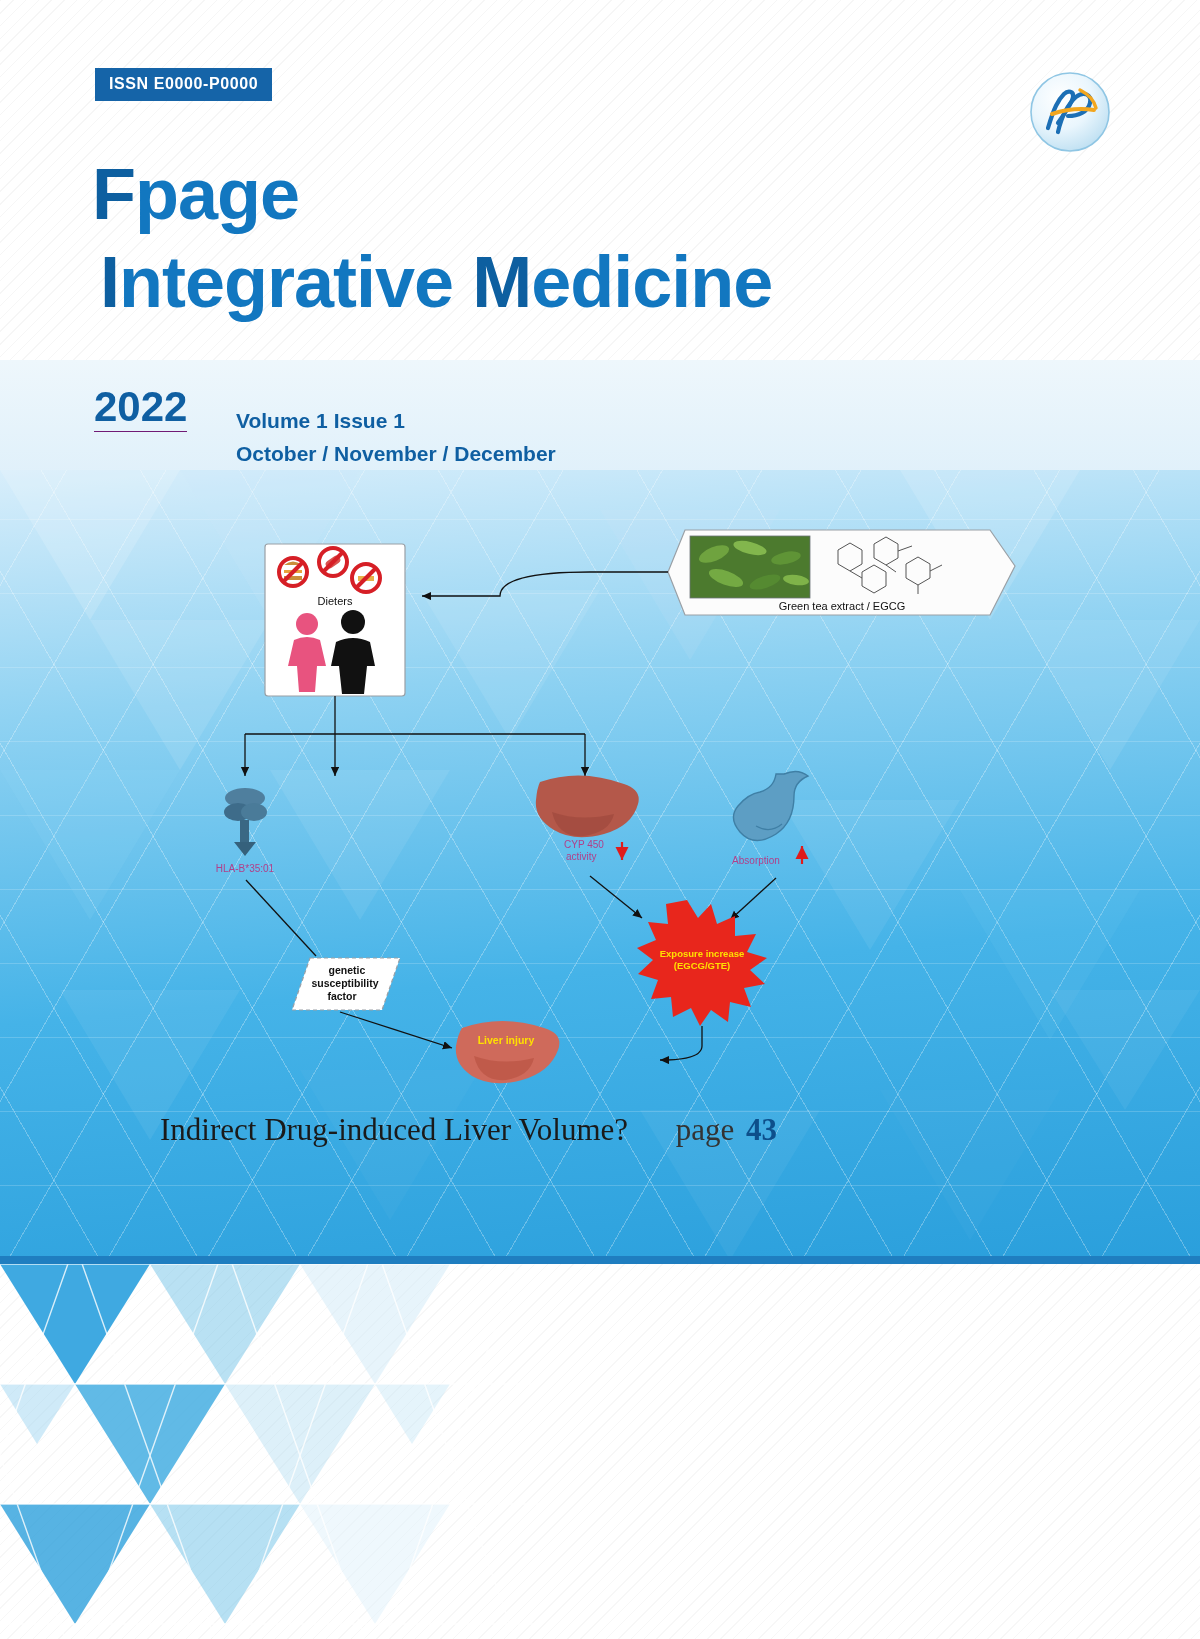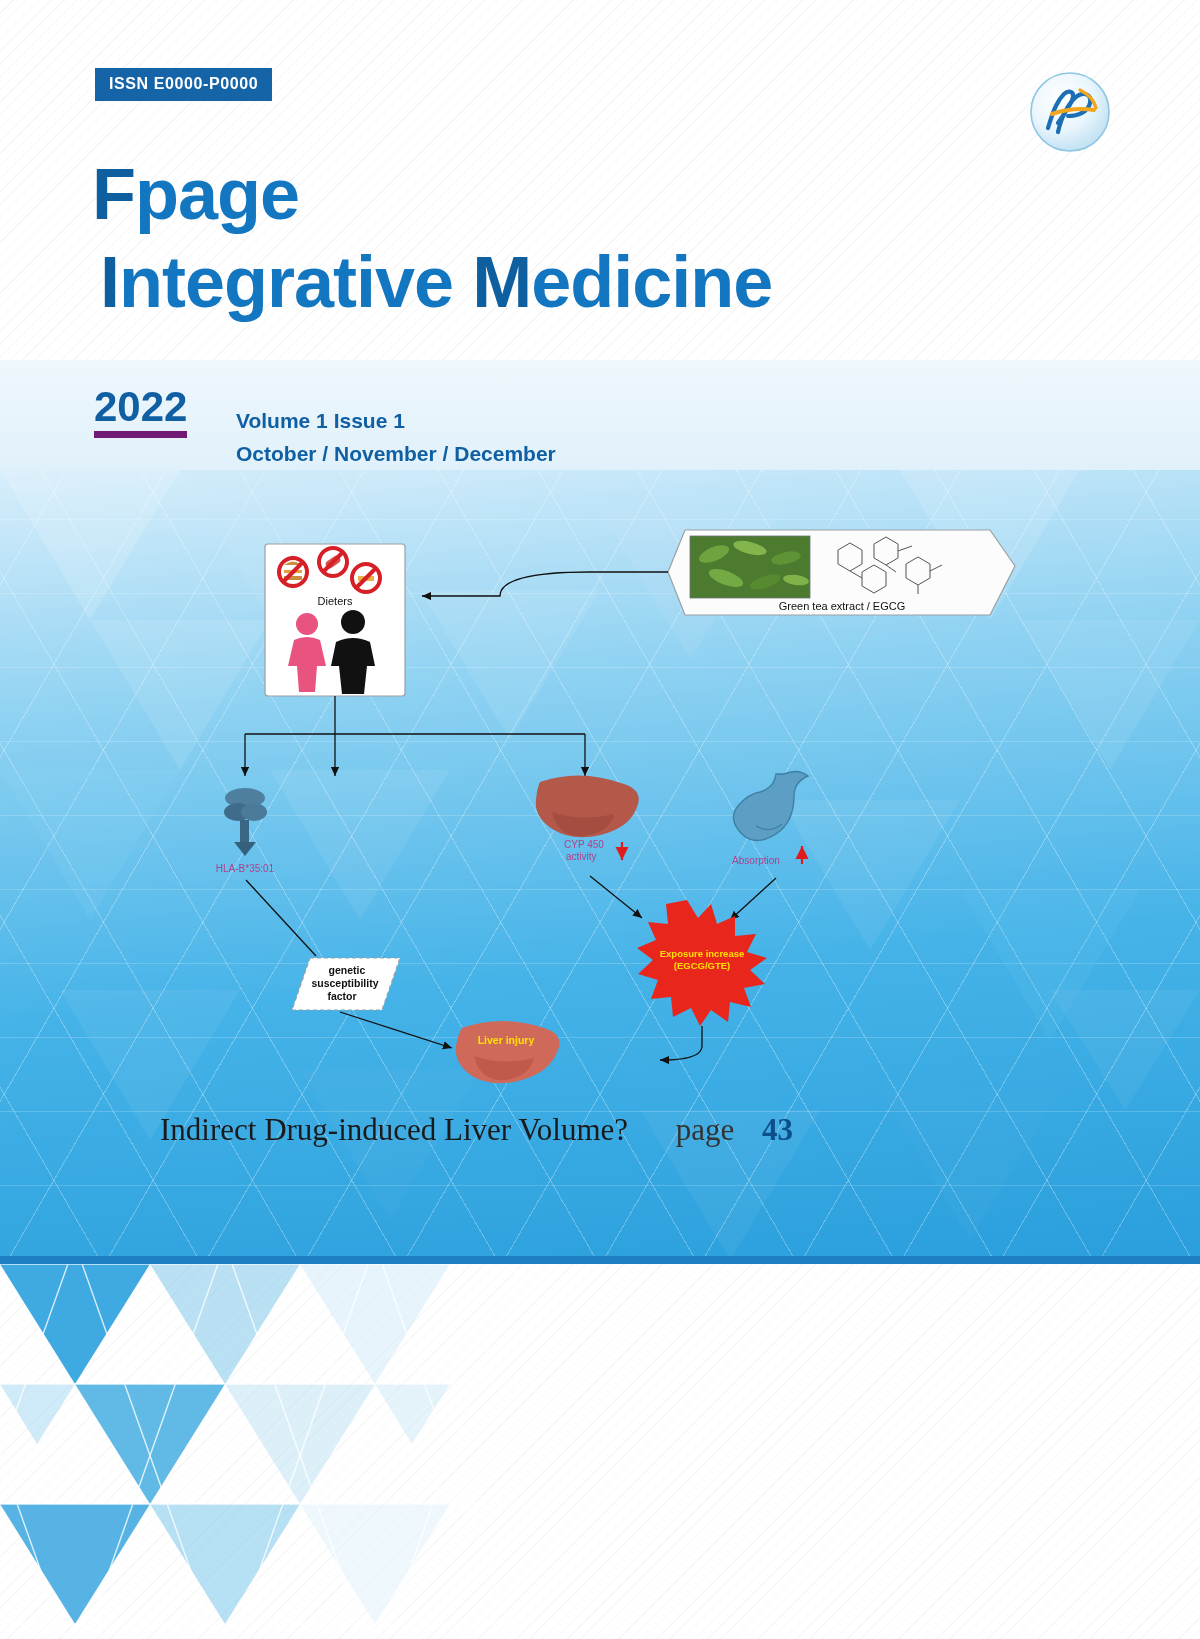--- a/index.html
+++ b/index.html
@@ -125,21 +125,21 @@
   }
   .title-1 .lead, .title-2 .lead { color: #0d5fa0; }
 
   
   .year {
     position: absolute;
     left: 94px; top: 385px;
     font-size: 42px;
     font-weight: bold;
     color: #0f5fa2;
-    border-bottom: 7px solid #701a75;
+    border-bottom: 1px solid #701a75;
     padding-bottom: 2px;
     line-height: 1.05;
   }
   .vol {
     position: absolute;
     left: 236px; top: 405px;
     font-size: 21px;
     font-weight: bold;
     color: #0f5fa2;
     line-height: 1.55;
@@ -361,21 +361,21 @@
         <path d="M284,536 q28,10 60,2 q-4,18 -28,22 q-26,2 -32,-24 z" fill="#b6503f" opacity="0.6"></path>
         <text x="316" y="524" font-family="Liberation Sans, sans-serif" font-size="10.5" font-weight="bold" fill="#ffe000" text-anchor="middle">Liver injury</text>
       </g>
     </svg>
   </div>
 
   <div class="feature">
     <div>
       <span>Indirect Drug-induced Liver Volume?</span>
       <span class="page-lbl" style="margin-left:40px;">page</span>
-      <span class="page-no" style="margin-left:20px;">43</span>
+      <span class="page-no" style="margin-left:4px;">43</span>
     </div>
   </div>
 
   <div class="bottom-rule"></div>
 
   <div class="bottom-band">
     <div class="bottom-deco">
       <svg width="540" height="375" viewBox="0 0 540 375">
         <g>
           <polygon points="0,0 150,0 75,120" fill="#2aa0de" opacity="0.9"></polygon>

